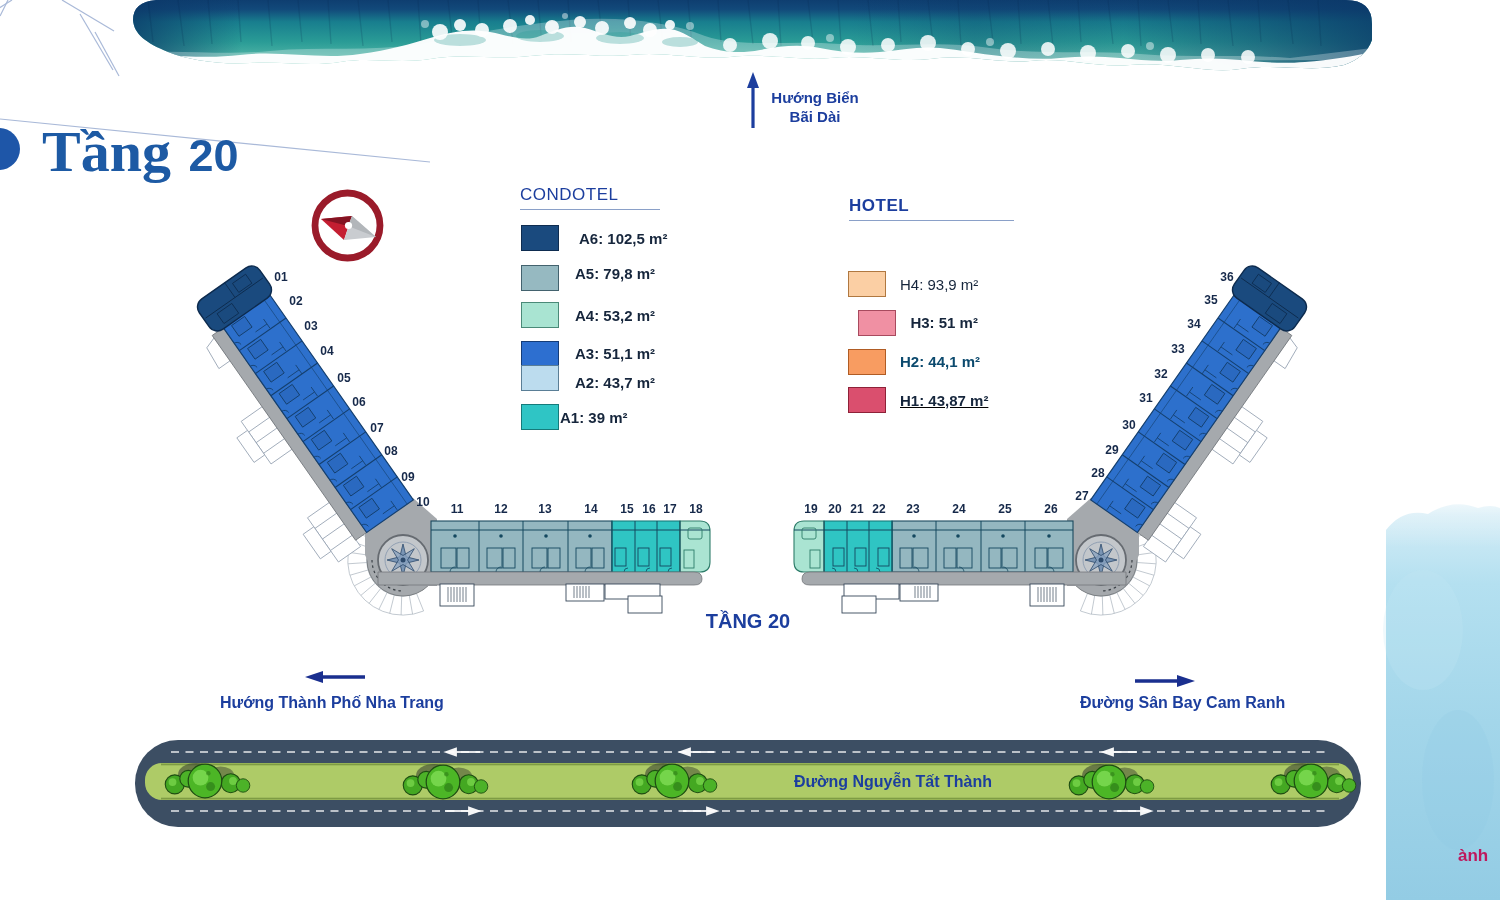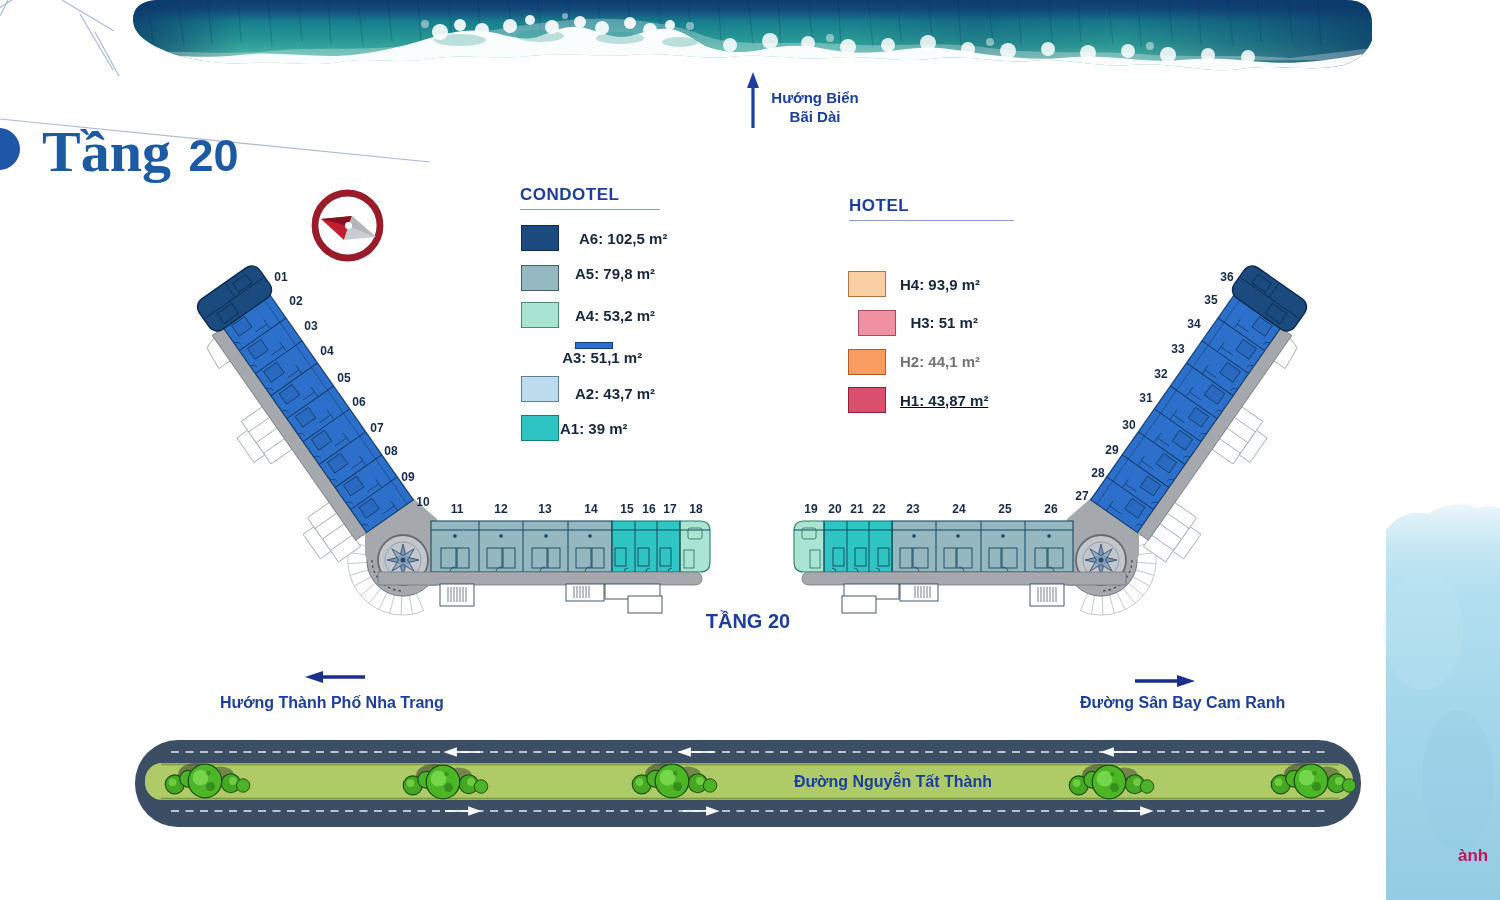--- a/index.html
+++ b/index.html
@@ -169,66 +169,66 @@
 <svg class="abs" style="left:310px;top:188px;" width="78" height="78" viewBox="0 0 78 78">
   <circle cx="37.5" cy="37.5" r="32.5" fill="none" stroke="#9a1b2a" stroke-width="6.8"></circle>
   <path d="M11,31 L42,28 L34,52 Z" fill="#c41e31"></path>
   <path d="M11,31 L42,28 L38,38 Z" fill="#841322"></path>
   <path d="M42,28 L66,49 L34,52 Z" fill="#c9ccd0"></path>
   <path d="M42,28 L66,49 L38,38 Z" fill="#b2b6ba"></path>
   <circle cx="38.5" cy="37.5" r="3.6" fill="#ffffff"></circle>
 </svg>
 
 <div class="abs" style="left:520px;top:185px;">
-  <div style="color:#1c3e9e;font-weight:bold;font-size:17px;letter-spacing:0.5px;">CONDOTEL</div>
+  <div style="color:#1c3e9e;font-weight:normal;font-size:17px;letter-spacing:0.5px;">CONDOTEL</div>
   <div style="width:140px;height:1px;background:#8aa0c8;margin-top:4px;"></div>
 </div>
 <div class="abs" style="left:521px;top:226px;">
   <div style="display:flex;align-items:center;height:24px;margin-bottom:14.5px;">
       <div style="width:36px;height:24px;background:#1a4a7e;border:1px solid #0e2c50;"></div>
       <div style="margin-left:20px;color:#16263c;font-weight:bold;font-size:15px;">A6: 102,5 m²</div>
     </div>
   <div style="display:flex;align-items:flex-start;height:24px;margin-bottom:14.5px;">
       <div style="width:36px;height:24px;background:#96b9c1;border:1px solid #43626e;"></div>
       <div style="margin-left:16px;color:#16263c;font-weight:bold;font-size:15px;">A5: 79,8 m²</div>
     </div>
   <div style="display:flex;align-items:center;height:24px;margin-bottom:14.5px;">
       <div style="width:36px;height:24px;background:#a9e4d2;border:1px solid #4a8a78;"></div>
       <div style="margin-left:16px;color:#16263c;font-weight:bold;font-size:15px;">A4: 53,2 m²</div>
     </div>
-  <div style="display:flex;align-items:center;height:24px;margin-bottom:12px;flex-direction:column;">
+  <div style="display:flex;align-items:center;height:24px;margin-bottom:1px;">
       <div style="width:36px;height:24px;background:#2d6fd0;border:1px solid #143c78;"></div>
       <div style="margin-left:16px;color:#16263c;font-weight:bold;font-size:15px;">A3: 51,1 m²</div>
     </div>
   <div style="display:flex;align-items:flex-end;height:24px;margin-bottom:14.5px;">
       <div style="width:36px;height:24px;background:#bcdcee;border:1px solid #5a7e96;"></div>
       <div style="margin-left:16px;color:#16263c;font-weight:bold;font-size:15px;">A2: 43,7 m²</div>
     </div>
   <div style="display:flex;align-items:center;height:24px;">
       <div style="width:36px;height:24px;background:#2fc5c5;border:1px solid #157b7b;"></div>
       <div style="margin-left:1px;color:#16263c;font-weight:bold;font-size:15px;">A1: 39 m²</div>
     </div>
 </div>
 
 <div class="abs" style="left:849px;top:196px;">
   <div style="color:#1c3e9e;font-weight:bold;font-size:17px;letter-spacing:0.5px;">HOTEL</div>
   <div style="width:165px;height:1px;background:#8aa0c8;margin-top:4px;"></div>
 </div>
 <div class="abs" style="left:848px;top:272px;">
   <div style="display:flex;align-items:center;height:24px;margin-bottom:14.5px;">
       <div style="width:36px;height:24px;background:#fbcfa4;border:1px solid #b07840;"></div>
-      <div style="margin-left:14px;color:#16263c;font-weight:bold;font-size:15px;">H4: 93,9 m²</div>
+      <div style="margin-left:14px;color:#16263c;font-weight:normal;font-size:15px;">H4: 93,9 m²</div>
     </div>
   <div style="display:flex;align-items:center;height:24px;margin-bottom:15px;justify-content:center;">
       <div style="width:36px;height:24px;background:#f090a3;border:1px solid #a84a5e;"></div>
       <div style="margin-left:14px;color:#16263c;font-weight:bold;font-size:15px;">H3: 51 m²</div>
     </div>
   <div style="display:flex;align-items:center;height:24px;margin-bottom:14.5px;">
       <div style="width:36px;height:24px;background:#f89c61;border:1px solid #b05c24;"></div>
-      <div style="margin-left:14px;color:#737373;font-weight:bold;font-size:15px;">H2: 44,1 m²</div>
+      <div style="margin-left:14px;color:#0c4a6e;font-weight:bold;font-size:15px;">H2: 44,1 m²</div>
     </div>
   <div style="display:flex;align-items:center;height:24px;text-decoration:underline;">
       <div style="width:36px;height:24px;background:#da4f6e;border:1px solid #8e2138;"></div>
       <div style="margin-left:14px;color:#16263c;font-weight:bold;font-size:15px;">H1: 43,87 m²</div>
     </div>
 </div>
 
 <svg id="plan" class="abs" style="left:0;top:0;" width="1500" height="900" viewBox="0 0 1500 900">
   <defs>
     <g id="bldg">

